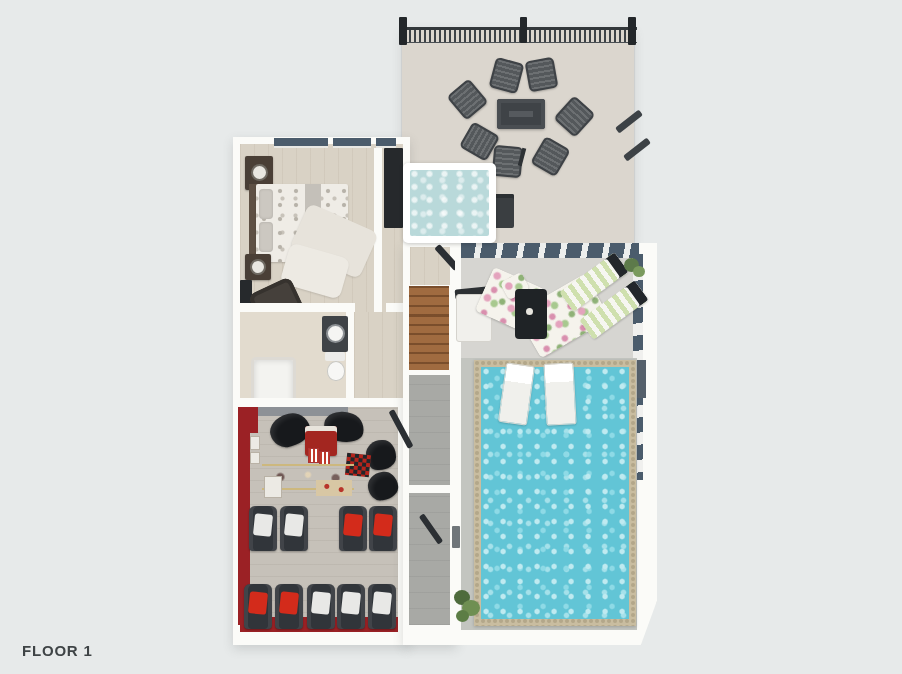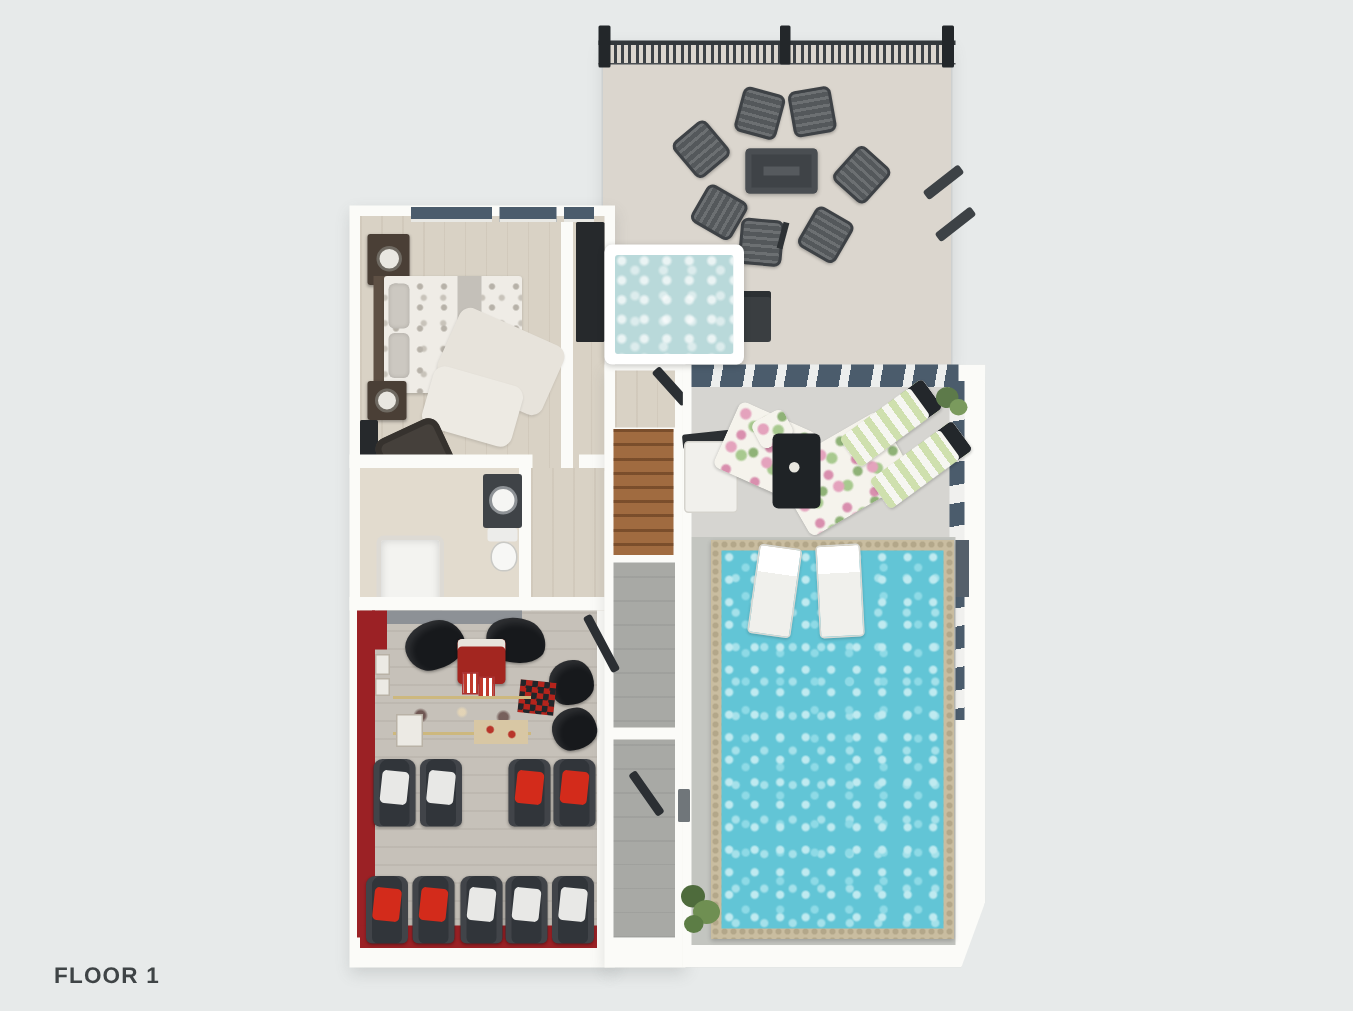--- a/index.html
+++ b/index.html
@@ -59,21 +59,21 @@
   .coping{background-color:var(--pool-coping,#c9bda0);background-image:radial-gradient(circle,#b3a78a 1.5px,transparent 2.5px);background-size:6px 6px;box-shadow:0 1px 3px rgba(0,0,0,.2);}
   .water{background-color:var(--pool-water,#62c5d6);background-image:radial-gradient(circle at 30% 30%,#bfeaf0 2px,transparent 3.4px),radial-gradient(circle at 70% 60%,#8edae6 2px,transparent 3.4px),radial-gradient(circle at 50% 80%,#a5e1ea 2px,transparent 3.4px);background-size:17px 15px,23px 19px,19px 23px;}
   .pool-lounger{background:linear-gradient(180deg,#ffffff 0 30%,#f0f0ec 30% 100%);border:1px solid #d8d8d3;border-radius:3px;box-shadow:0 1px 2px rgba(0,0,0,.18);}
   .floral{background-color:#f5f3ec;background-image:radial-gradient(circle at 25% 30%,#e4a3bd 3px,transparent 4.5px),radial-gradient(circle at 65% 60%,#a8c98f 3px,transparent 4.5px),radial-gradient(circle at 45% 85%,#d98fae 2.5px,transparent 4px),radial-gradient(circle at 80% 25%,#8fb277 2.5px,transparent 4px);background-size:26px 24px,23px 21px,21px 25px,27px 23px;border-radius:5px;box-shadow:0 1px 2px rgba(0,0,0,.18);}
   .ctable{background:#1f2326;border-radius:4px;}
   .stripelounger{background-image:repeating-linear-gradient(90deg,#cfe0ae 0 5px,#f6f6f1 5px 10px);border-radius:3px;box-shadow:inset -10px 0 0 #23272b,0 1px 2px rgba(0,0,0,.2);}
   .sidechair{background:#f1f0ec;border:1px solid #d5d3cd;border-radius:3px;}
   .plantball{border-radius:50%;position:absolute;}
   .acunit{background:#70767a;border-radius:1px;}
   .graypass{background:#8d9196;}
-  #floor-label{position:absolute;left:36px;top:642px;font-size:15px;font-weight:700;letter-spacing:.8px;color:var(--label-text,#3f4446);}
+  #floor-label{position:absolute;left:22px;top:642px;font-size:15px;font-weight:700;letter-spacing:.8px;color:var(--label-text,#3f4446);}
 </style>
 </head>
 <body>
 
 <div id="canvas">
 
   <div class="abs deckfloor" style="left:402px;top:28px;width:232px;height:215px;"></div>
   <div class="abs fence" style="left:399px;top:27px;width:238px;height:12px;"></div>
   <div class="abs post" style="left:399px;top:17px;width:8px;height:28px;"></div>
   <div class="abs post" style="left:520px;top:17px;width:7px;height:26px;"></div>

